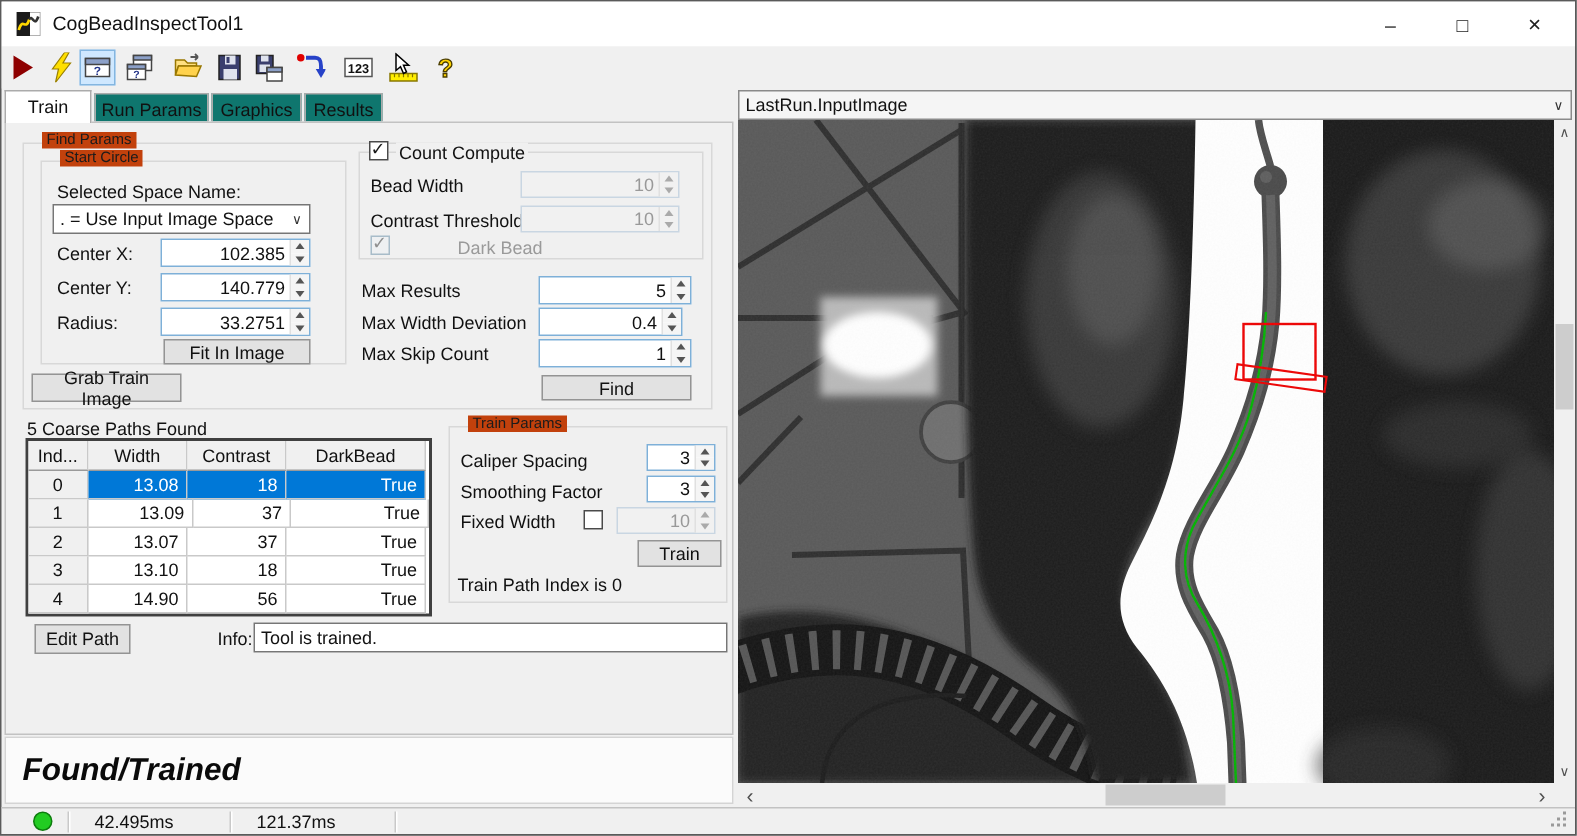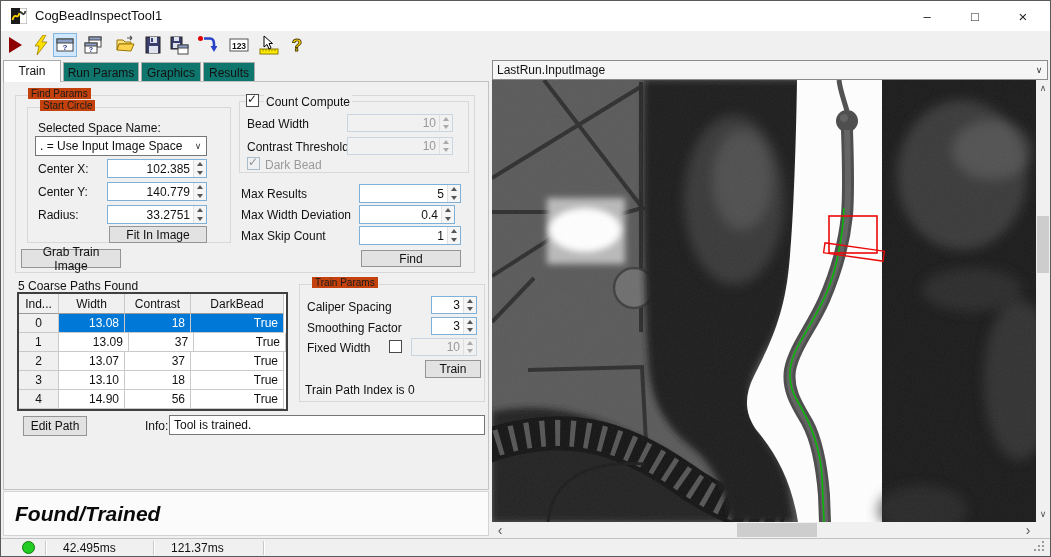--- a/index.html
+++ b/index.html
@@ -15,21 +15,21 @@
   .tbtn{position:absolute;top:2px;width:24px;height:24px;display:flex;align-items:center;justify-content:center;}
   .tbtn.sel{background:#cfe8ff;border:1px solid #84b6e0;}
   
   .tab{position:absolute;border:1px solid #ababab;border-bottom:none;background:#0f766e;font-size:12px;color:#111;display:flex;align-items:flex-start;justify-content:center;padding-top:3px;}
   .tab.active{background:#ffffff;z-index:5;}
   .tabpage{position:absolute;left:2px;top:80px;width:486px;height:409px;background:#f0f0f0;border:1px solid #c2c2c2;}
   
   .gb{position:absolute;border:1px solid #d8d8d8;}
   .gbl{position:absolute;top:-8px;left:12px;background:#c2410c;padding:0 3px;font-size:10px;color:#1b1b1b;white-space:nowrap;}
   .lbl{position:absolute;font-size:12px;color:#111;white-space:nowrap;}
-  .lbl.dis{color:#9a9a9a;}
+  .lbl.dis{color:#9a9a9a;margin-left:40px;}
   .btn{position:absolute;background:#e2e2e2;border:1px solid #949494;display:flex;align-items:center;justify-content:center;font-size:12px;color:#111;}
   
   .spin{position:absolute;display:flex;border:1px solid #7eb0d8;background:#fff;}
   .spin-in{flex:1;min-width:0;border:none;outline:none;background:transparent;text-align:right;font-size:12px;color:#111;padding:0 3px;}
   .spin-ud{width:13px;display:flex;flex-direction:column;border-left:1px solid #e0e0e0;}
   .sa{flex:1;display:flex;align-items:center;justify-content:center;background:#f5f5f5;}
   .sa.up::after{content:"";border-left:3px solid transparent;border-right:3px solid transparent;border-bottom:4px solid #555;}
   .sa.dn::after{content:"";border-left:3px solid transparent;border-right:3px solid transparent;border-top:4px solid #555;}
   .spin.dis{border-color:#c9d6e2;background:#f1f1f1;}
   .spin.dis .spin-in{color:#999;}

